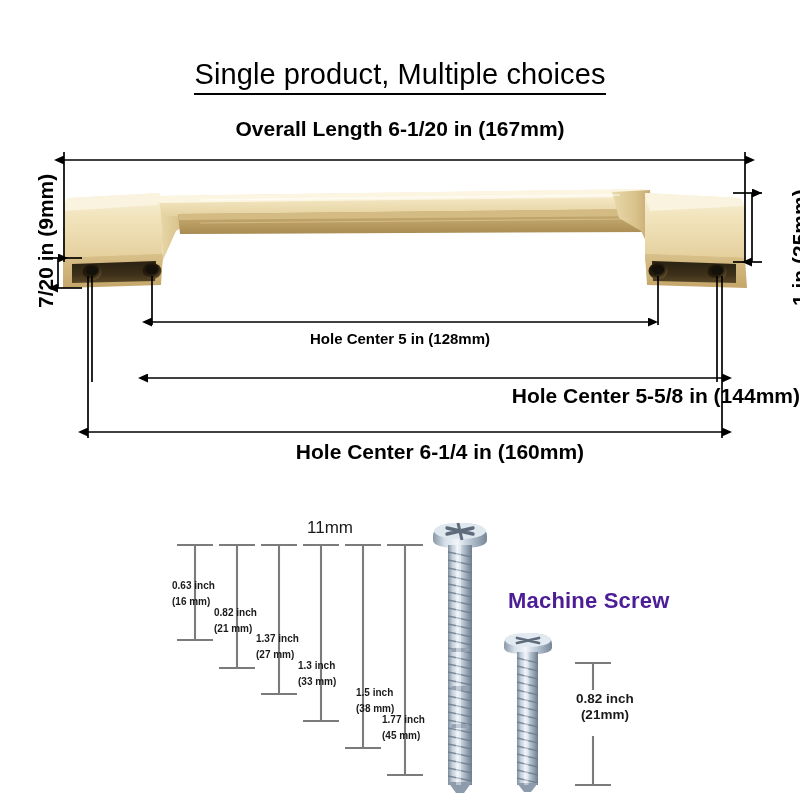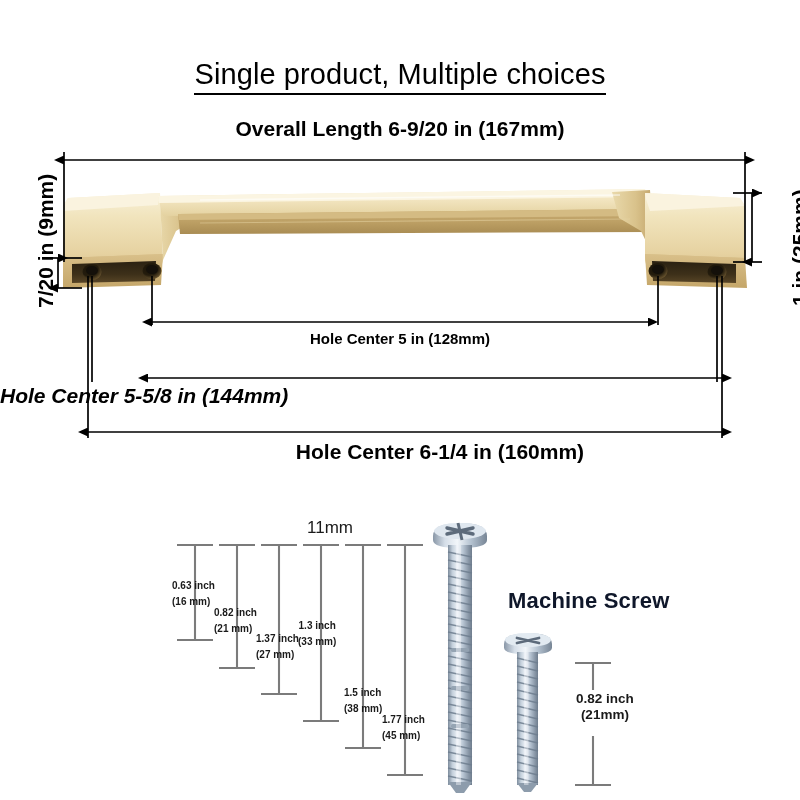--- a/index.html
+++ b/index.html
@@ -31,21 +31,21 @@
   
   .dimlabel{
     font-weight:700;
     color:#000;
     white-space:nowrap;
   }
   #overall-label{
     left:0;top:117px;width:800px;text-align:center;font-size:21px;
   }
   #hc128-label{left:0;top:330px;width:800px;text-align:center;font-size:15px;}
-  #hc144-label{left:0;top:384px;width:800px;text-align:left;font-size:21px;font-style:italic;}
+  #hc144-label{left:0;top:384px;width:800px;text-align:right;font-size:21px;}
   #hc160-label{left:0;top:440px;width:800px;text-align:center;font-size:21px;margin-left:40px;}
 
   .vlabel{
     font-weight:700;font-size:21px;color:#000;white-space:nowrap;
     transform-origin:0 0;
   }
   #left-vlabel{
     left:34px;top:308px;
     transform:rotate(-90deg);
   }
@@ -58,39 +58,39 @@
   .sd-label{
     font-size:10px;line-height:15.5px;font-weight:700;color:#1a1a1a;
     white-space:nowrap;
   }
   #mm11{
     font-size:17px;font-weight:400;color:#1a1a1a;
     left:307px;top:518px;white-space:nowrap;
   }
   #machine-screw{
     left:508px;top:588px;
-    font-size:22px;font-weight:700;letter-spacing:.2px;color:#0f172a;
+    font-size:22px;font-weight:700;letter-spacing:.2px;color:#4c1d95;
     white-space:nowrap;
   }
   #screw2-label{
     left:576px;top:691px;
     font-size:13.5px;line-height:15.5px;font-weight:700;color:#1a1a1a;
     text-align:center;white-space:nowrap;
   }
 </style>
 </head>
 <body>
 
 <div class="stage">
 
   <div class="abs" id="title">
     <span>Single product, Multiple choices</span>
   </div>
 
-  <div class="abs dimlabel" id="overall-label">Overall Length 6-9/20 in (167mm)</div>
+  <div class="abs dimlabel" id="overall-label">Overall Length 6-1/20 in (167mm)</div>
 
   <div class="abs vlabel" id="left-vlabel">7/20 in (9mm)</div>
   <div class="abs vlabel" id="right-vlabel">1 in (25mm)</div>
 
   <div class="abs dimlabel" id="hc128-label">Hole Center 5 in (128mm)</div>
   <div class="abs dimlabel" id="hc144-label">Hole Center 5-5/8 in (144mm)</div>
   <div class="abs dimlabel" id="hc160-label">Hole Center 6-1/4 in (160mm)</div>
 
   <svg class="abs" style="left:0;top:0;" width="800" height="800" viewBox="0 0 800 800">
     <defs>
@@ -357,26 +357,26 @@
   <div class="abs sd-label" style="left:214px;top:605px;">
     <div>0.82 inch</div>
     <div>(21 mm)</div>
   </div>
 
   <div class="abs sd-label" style="left:256px;top:631px;">
     <div>1.37 inch</div>
     <div>(27 mm)</div>
   </div>
 
-  <div class="abs sd-label" style="left:298px;top:618px;text-align:center;">
+  <div class="abs sd-label" style="left:298px;top:658px;">
     <div>1.3 inch</div>
     <div>(33 mm)</div>
   </div>
 
-  <div class="abs sd-label" style="left:344px;top:685px;">
+  <div class="abs sd-label" style="left:356px;top:685px;">
     <div>1.5 inch</div>
     <div>(38 mm)</div>
   </div>
 
   <div class="abs sd-label" style="left:382px;top:712px;">
     <div>1.77 inch</div>
     <div>(45 mm)</div>
   </div>
 
   <div class="abs" id="machine-screw">Machine Screw</div>

